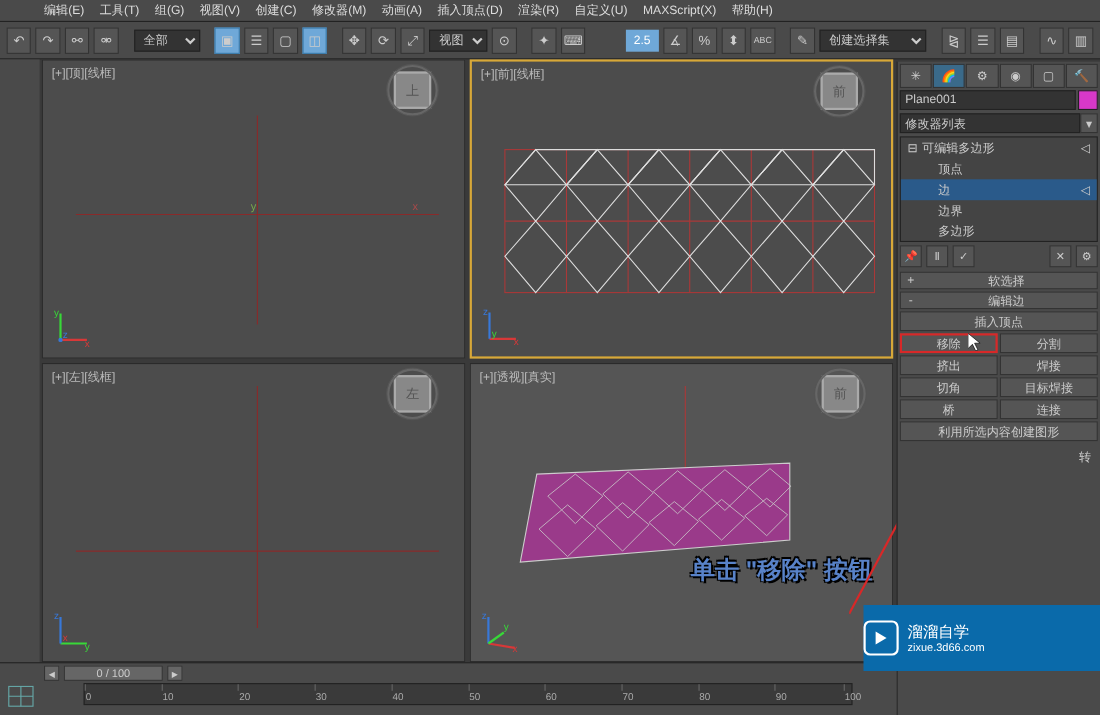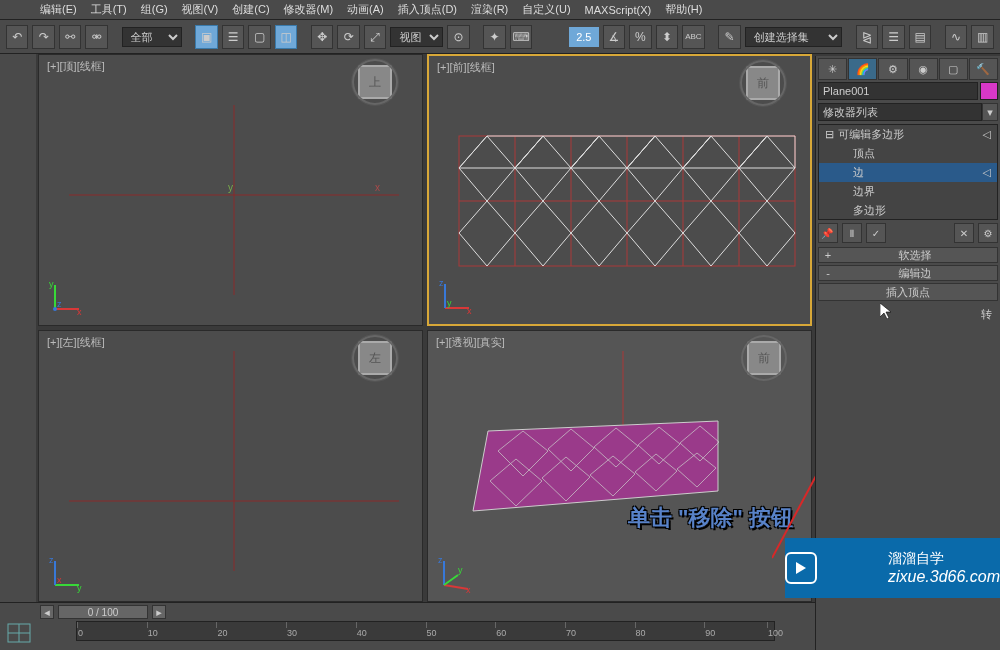--- a/index.html
+++ b/index.html
@@ -58,24 +58,24 @@
 .timeline { position: absolute; bottom: 0; left: 0; right: 185px; height: 48px; background: #4a4a4a; border-top: 1px solid #222; }
 .time-slider { height: 18px; display: flex; align-items: center; padding: 0 40px; position: relative; }
 .slider-handle { background: #666; border: 1px solid #333; height: 14px; width: 90px; display: flex; align-items: center; justify-content: center; font-size: 10px; }
 .ruler { height: 20px; position: relative; background: #3a3a3a; margin: 0 40px; border: 1px solid #222; }
 .tick { position: absolute; top: 0; border-left: 1px solid #666; height: 6px; font-size: 9px; color: #aaa; padding-top: 6px; }
 
 
 .annotation { position: absolute; bottom: 68px; font-size: 22px; font-weight: bold; color: #5882c8; text-shadow: 2px 2px 0 #000, -1px -1px 0 #000, 1px -1px 0 #000, -1px 1px 0 #000; }
 
 
-.watermark { position: absolute; bottom: 52px; right: 0; width: 215px; height: 60px; background: #0a6aaa; display: flex; align-items: center; justify-content: space-between; gap: 8px; }
+.watermark { position: absolute; bottom: 40px; right: 0; width: 215px; height: 60px; background: #0a6aaa; display: flex; align-items: center; justify-content: flex-start; gap: 8px; }
 .watermark .play { width: 32px; height: 32px; border: 2px solid #fff; border-radius: 6px; display: flex; align-items: center; justify-content: center; }
 .watermark .txt { color: #fff; font-size: 14px; }
-.watermark .sub { font-size: 16px; font-style: italic; }
+.watermark .sub { font-size: 10px; }
 
 svg { display: block; }
 
 
 .cursor-arrow { position: absolute; width: 12px; height: 16px; pointer-events: none; }
 </style>
 </head>
 <body>
 
 <div class="menubar">
@@ -308,20 +308,31 @@
       <span class="pm">+</span>
       <span class="ttl">软选择</span>
     </div>
   <div class="rollout-hdr">
       <span class="pm">-</span>
       <span class="ttl">编辑边</span>
     </div>
 
   <div style="position:relative">
     <div class="pbtn full" style="margin-bottom:2px">插入顶点</div>
+    <div class="btn-grid">
+      <div class="pbtn highlight">移除</div>
+      <div class="pbtn">分割</div>
+      <div class="pbtn">挤出</div>
+      <div class="pbtn">焊接</div>
+      <div class="pbtn">切角</div>
+      <div class="pbtn">目标焊接</div>
+      <div class="pbtn">桥</div>
+      <div class="pbtn">连接</div>
+      <div class="pbtn full">利用所选内容创建图形</div>
+    </div>
     <svg class="cursor-arrow" style="top:20px; left:62px">
         <polygon points="0,0 0,14 4,10 7,16 9,15 6,9 11,9" fill="#fff" stroke="#000" stroke-width="0.6"></polygon>
       </svg>
   </div>
   <div style="text-align:right; padding:4px 6px; color:#ccc; font-size:11px">转</div>
 </div>
 
 <div class="timeline">
   <div class="time-slider">
     <div style="width:14px;height:14px;background:#666;border:1px solid #333;margin-right:4px;display:flex;align-items:center;justify-content:center">◂</div>

